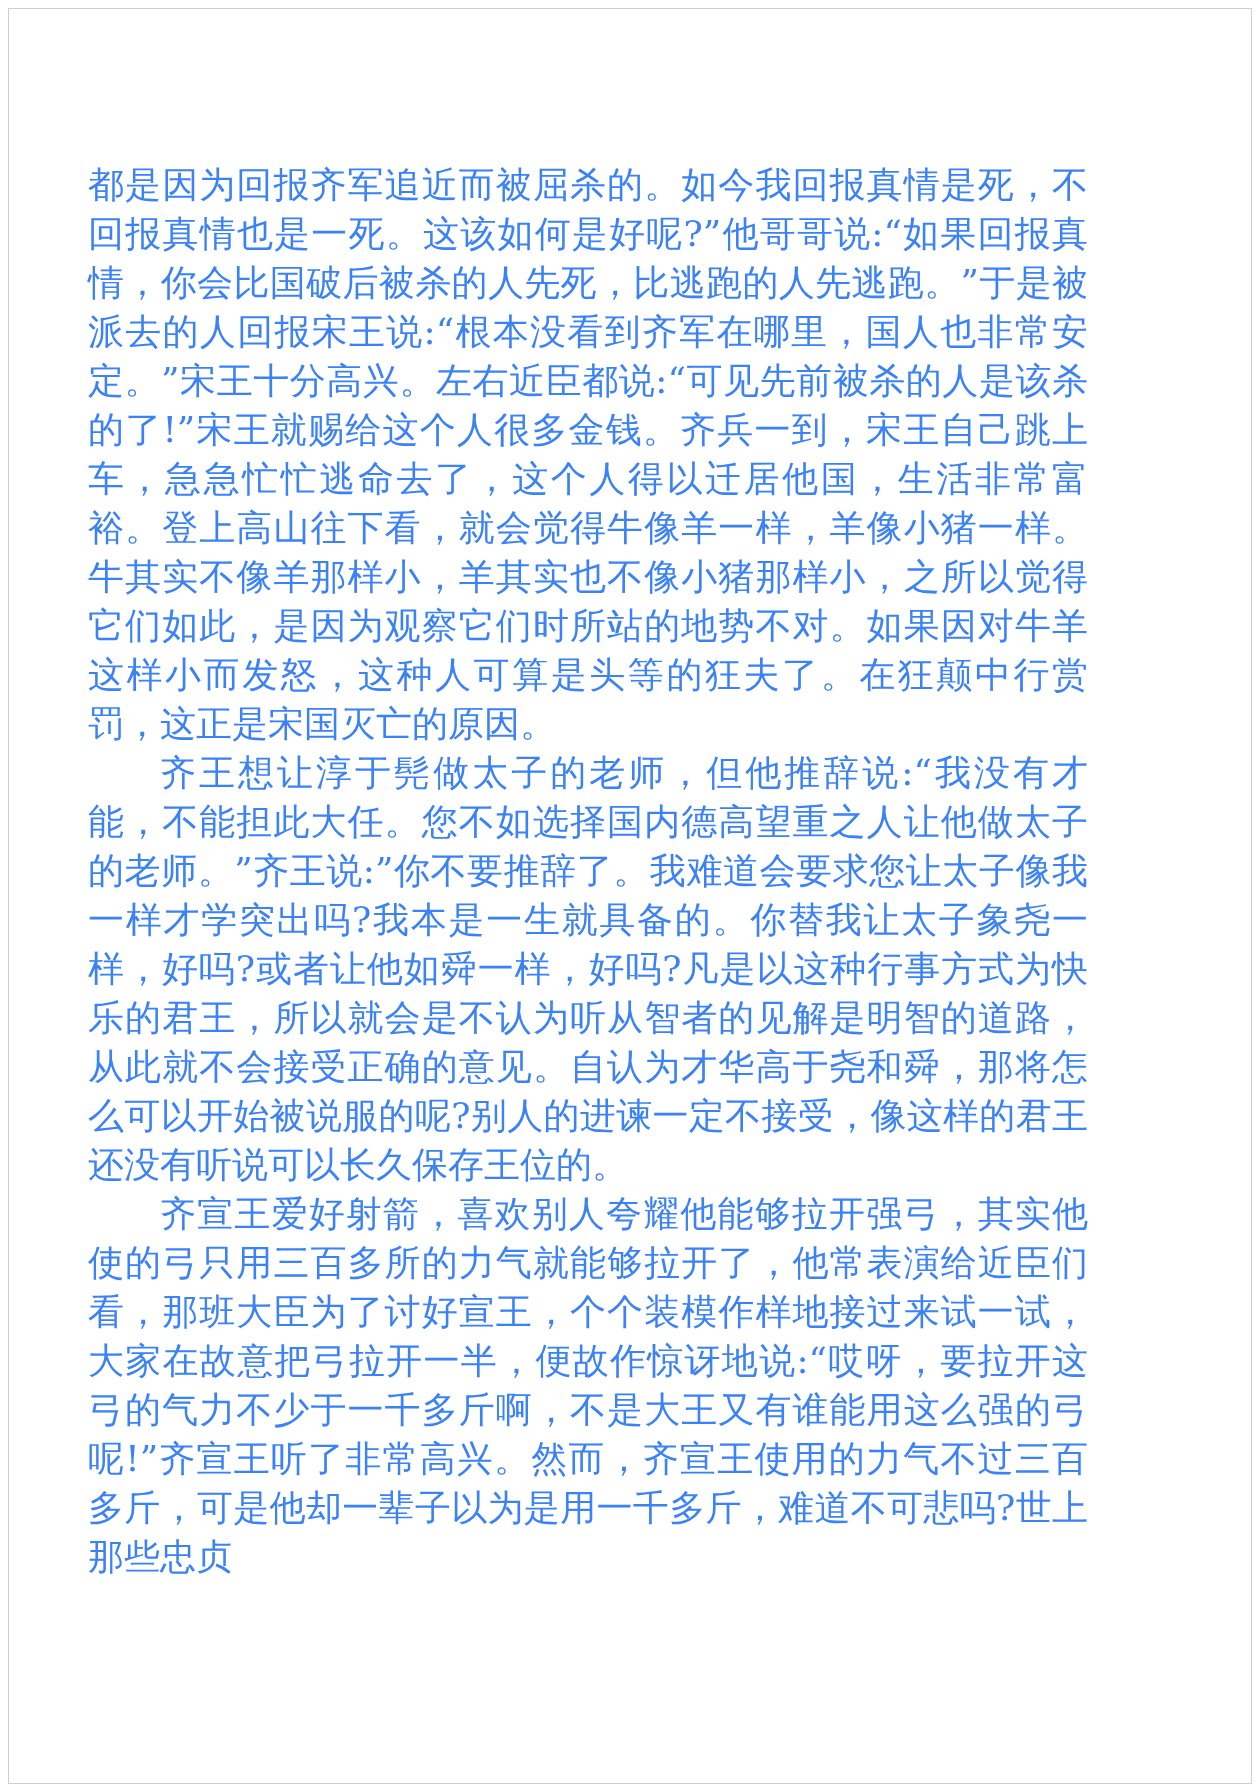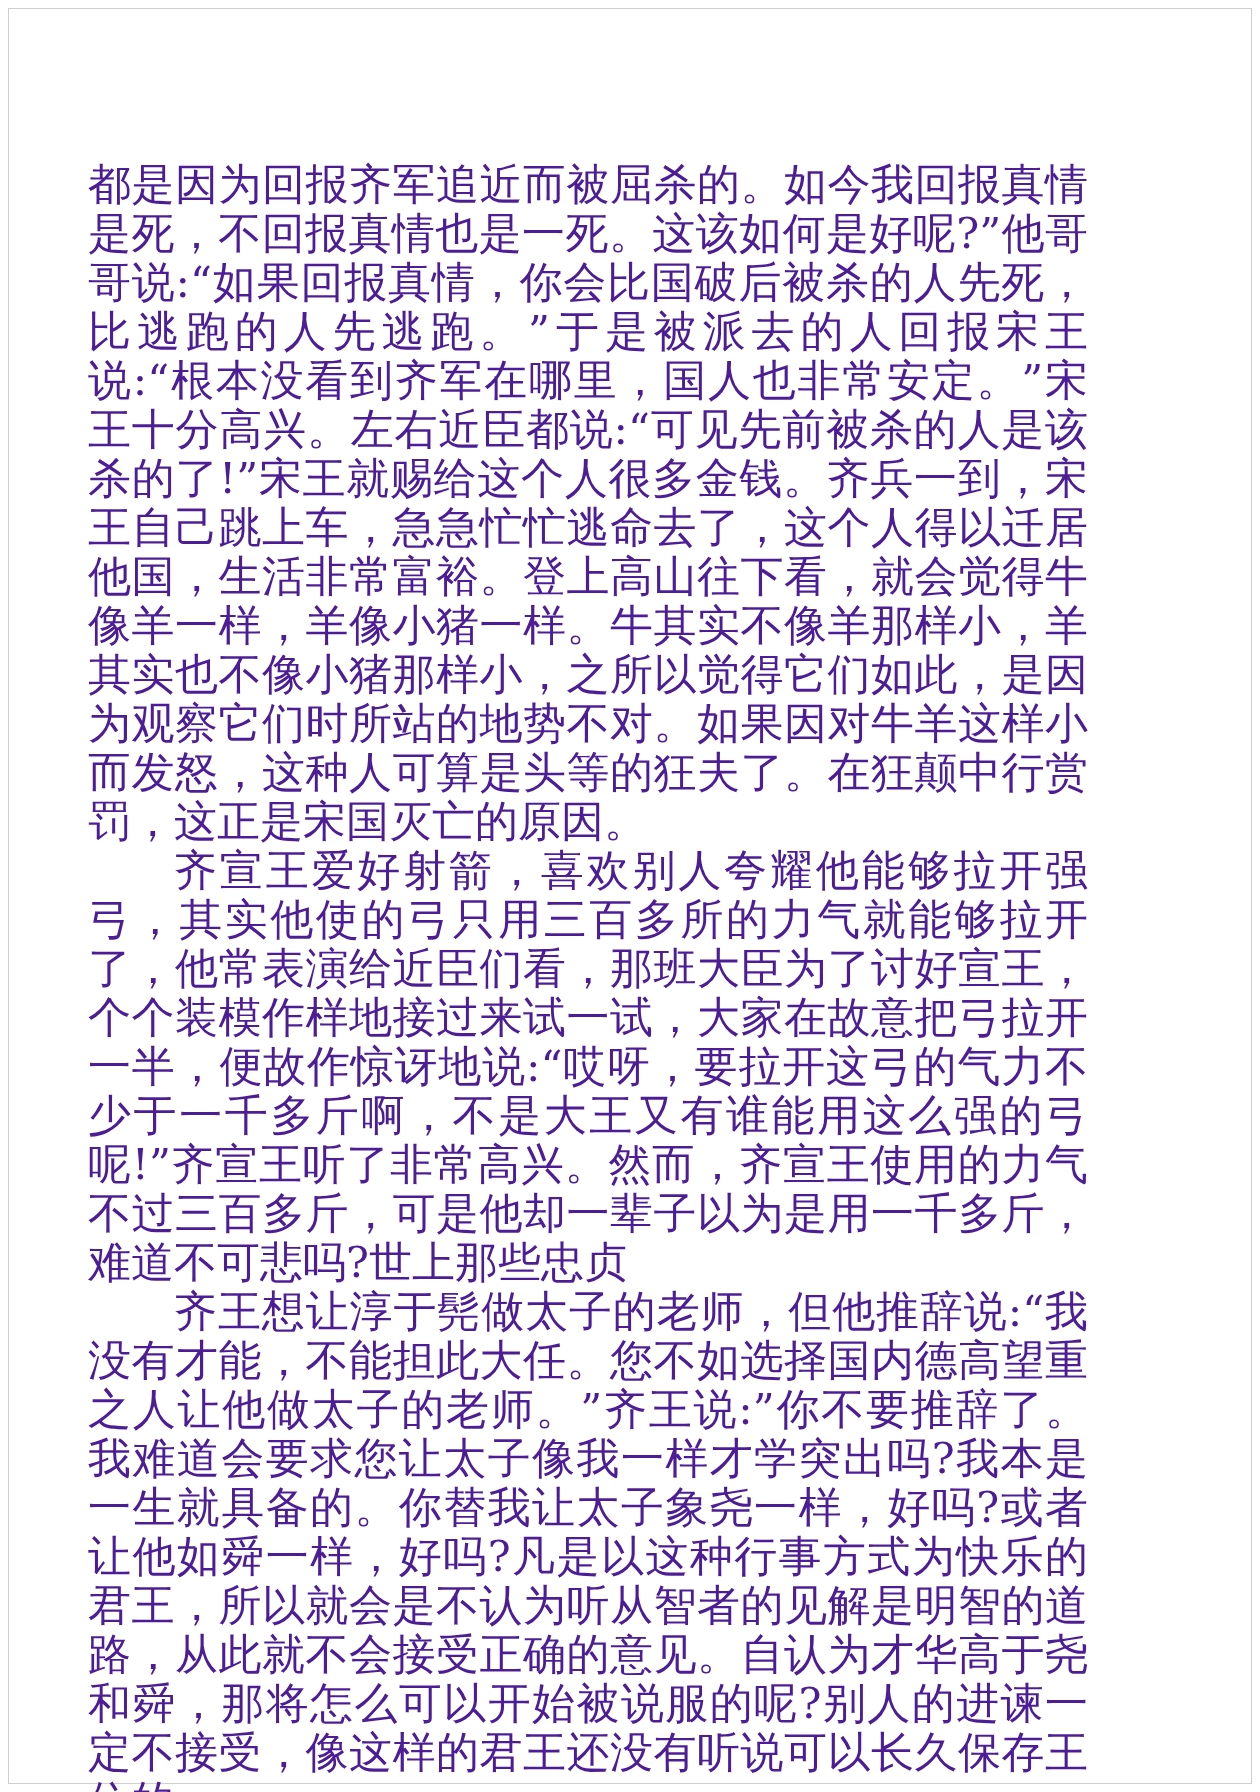--- a/index.html
+++ b/index.html
@@ -31,39 +31,39 @@
     pointer-events: none;
   }
   .text-column {
     position: absolute;
     left: 88px;
     top: 160px;
     width: 1000px;
   }
   .para {
     margin: 0;
-    font-size: 43px;
+    font-size: 36px;
     line-height: 49px;
     text-align: justify;
     text-justify: inter-character;
     letter-spacing: 0px;
     font-family: "DejaVu Serif", "Liberation Serif", serif;
-    color: #4c1d95;
+    color: #3b82f6;
   }
   .para.indent {
     text-indent: 2em;
   }
   .para + .para {
     margin-top: 0px;
   }
 </style>
 </head>
 <body>
 
 <div class="page">
   <div class="page-border"></div>
 
   <div class="text-column">
     <p class="para">都是因为回报齐军追近而被屈杀的。如今我回报真情是死，不回报真情也是一死。这该如何是好呢?”他哥哥说:“如果回报真情，你会比国破后被杀的人先死，比逃跑的人先逃跑。”于是被派去的人回报宋王说:“根本没看到齐军在哪里，国人也非常安定。”宋王十分高兴。左右近臣都说:“可见先前被杀的人是该杀的了!”宋王就赐给这个人很多金钱。齐兵一到，宋王自己跳上车，急急忙忙逃命去了，这个人得以迁居他国，生活非常富裕。登上高山往下看，就会觉得牛像羊一样，羊像小猪一样。牛其实不像羊那样小，羊其实也不像小猪那样小，之所以觉得它们如此，是因为观察它们时所站的地势不对。如果因对牛羊这样小而发怒，这种人可算是头等的狂夫了。在狂颠中行赏罚，这正是宋国灭亡的原因。</p>
+    <p class="para indent">齐王想让淳于髡做太子的老师，但他推辞说:“我没有才能，不能担此大任。您不如选择国内德高望重之人让他做太子的老师。”齐王说:”你不要推辞了。我难道会要求您让太子像我一样才学突出吗?我本是一生就具备的。你替我让太子象尧一样，好吗?或者让他如舜一样，好吗?凡是以这种行事方式为快乐的君王，所以就会是不认为听从智者的见解是明智的道路，从此就不会接受正确的意见。自认为才华高于尧和舜，那将怎么可以开始被说服的呢?别人的进谏一定不接受，像这样的君王还没有听说可以长久保存王位的。</p>
     <p class="para indent">齐宣王爱好射箭，喜欢别人夸耀他能够拉开强弓，其实他使的弓只用三百多所的力气就能够拉开了，他常表演给近臣们看，那班大臣为了讨好宣王，个个装模作样地接过来试一试，大家在故意把弓拉开一半，便故作惊讶地说:“哎呀，要拉开这弓的气力不少于一千多斤啊，不是大王又有谁能用这么强的弓呢!”齐宣王听了非常高兴。然而，齐宣王使用的力气不过三百多斤，可是他却一辈子以为是用一千多斤，难道不可悲吗?世上那些忠贞</p>
-    <p class="para indent">齐王想让淳于髡做太子的老师，但他推辞说:“我没有才能，不能担此大任。您不如选择国内德高望重之人让他做太子的老师。”齐王说:”你不要推辞了。我难道会要求您让太子像我一样才学突出吗?我本是一生就具备的。你替我让太子象尧一样，好吗?或者让他如舜一样，好吗?凡是以这种行事方式为快乐的君王，所以就会是不认为听从智者的见解是明智的道路，从此就不会接受正确的意见。自认为才华高于尧和舜，那将怎么可以开始被说服的呢?别人的进谏一定不接受，像这样的君王还没有听说可以长久保存王位的。</p>
   </div>
 </div>
 
 </body></html>

